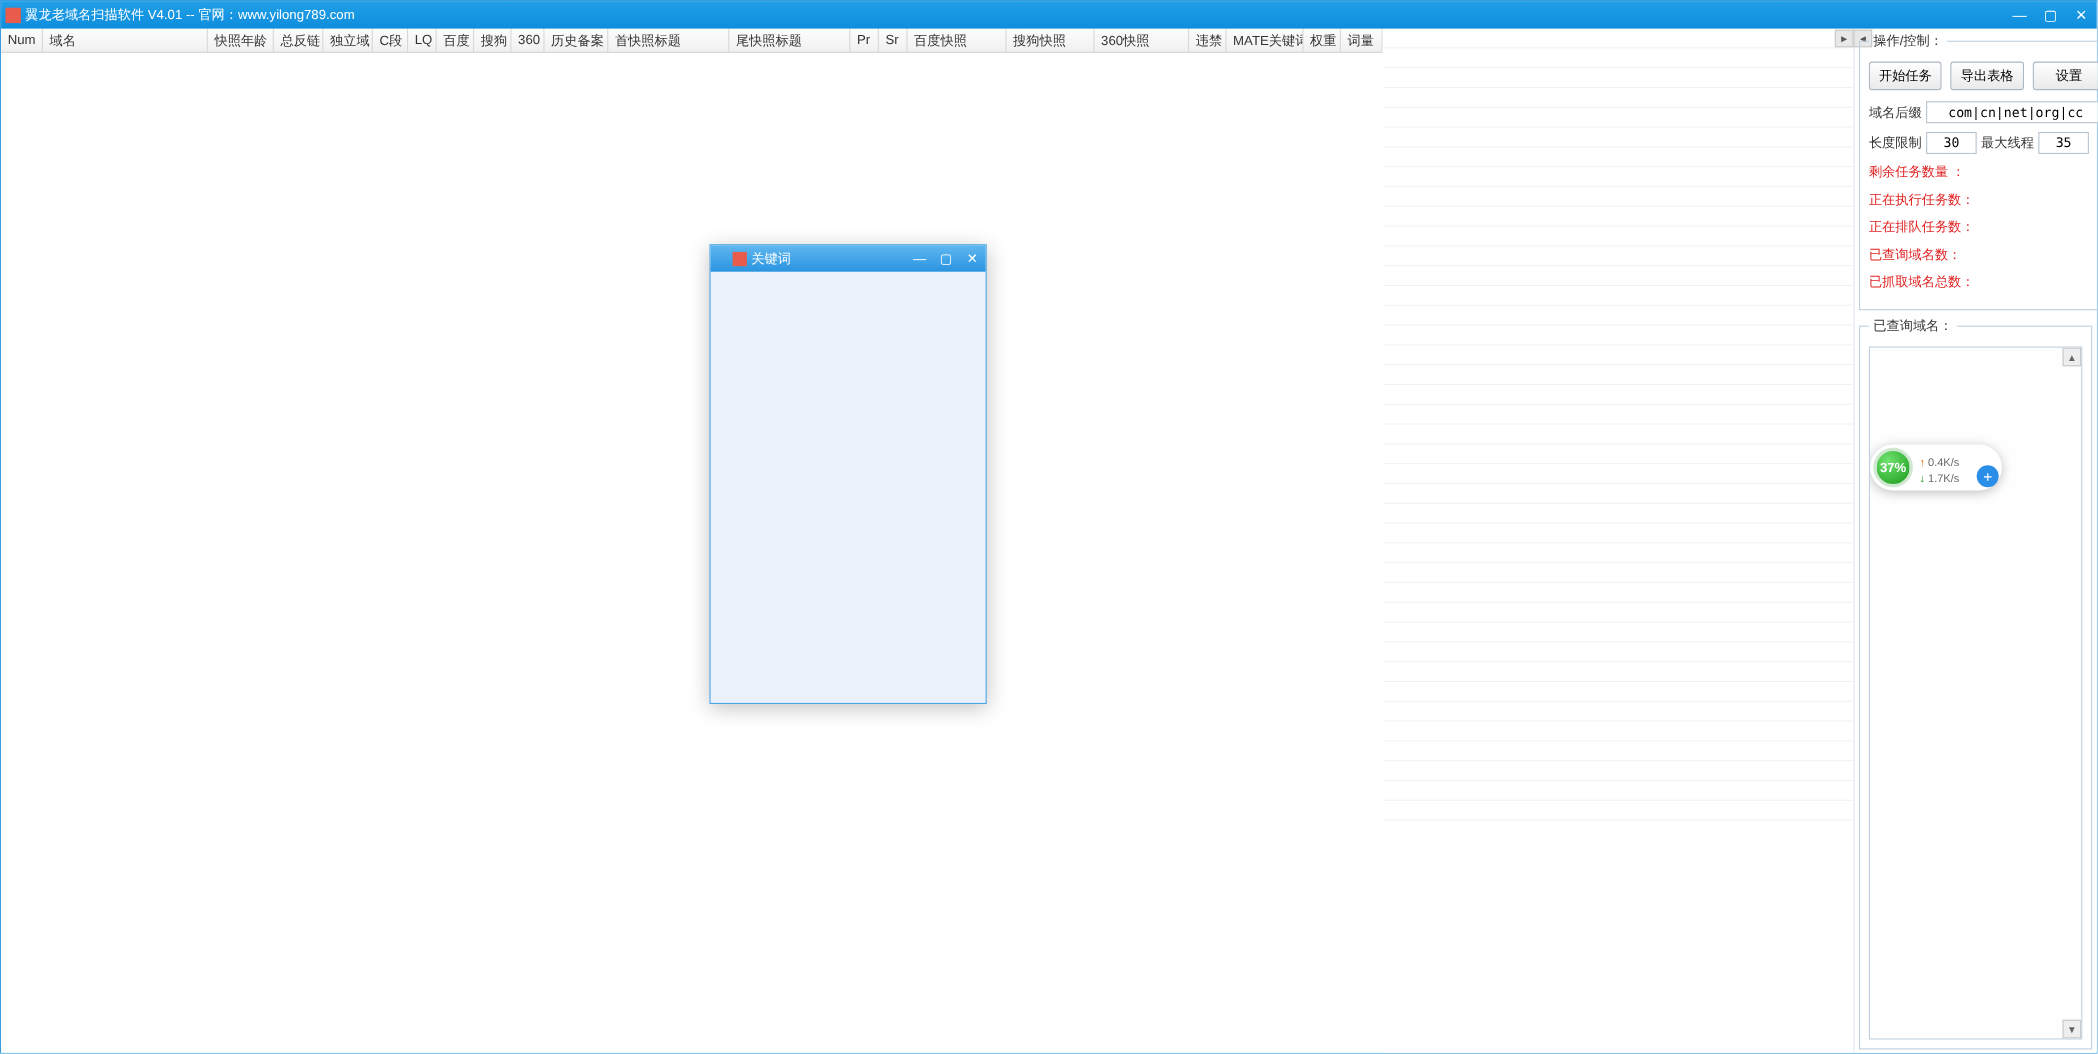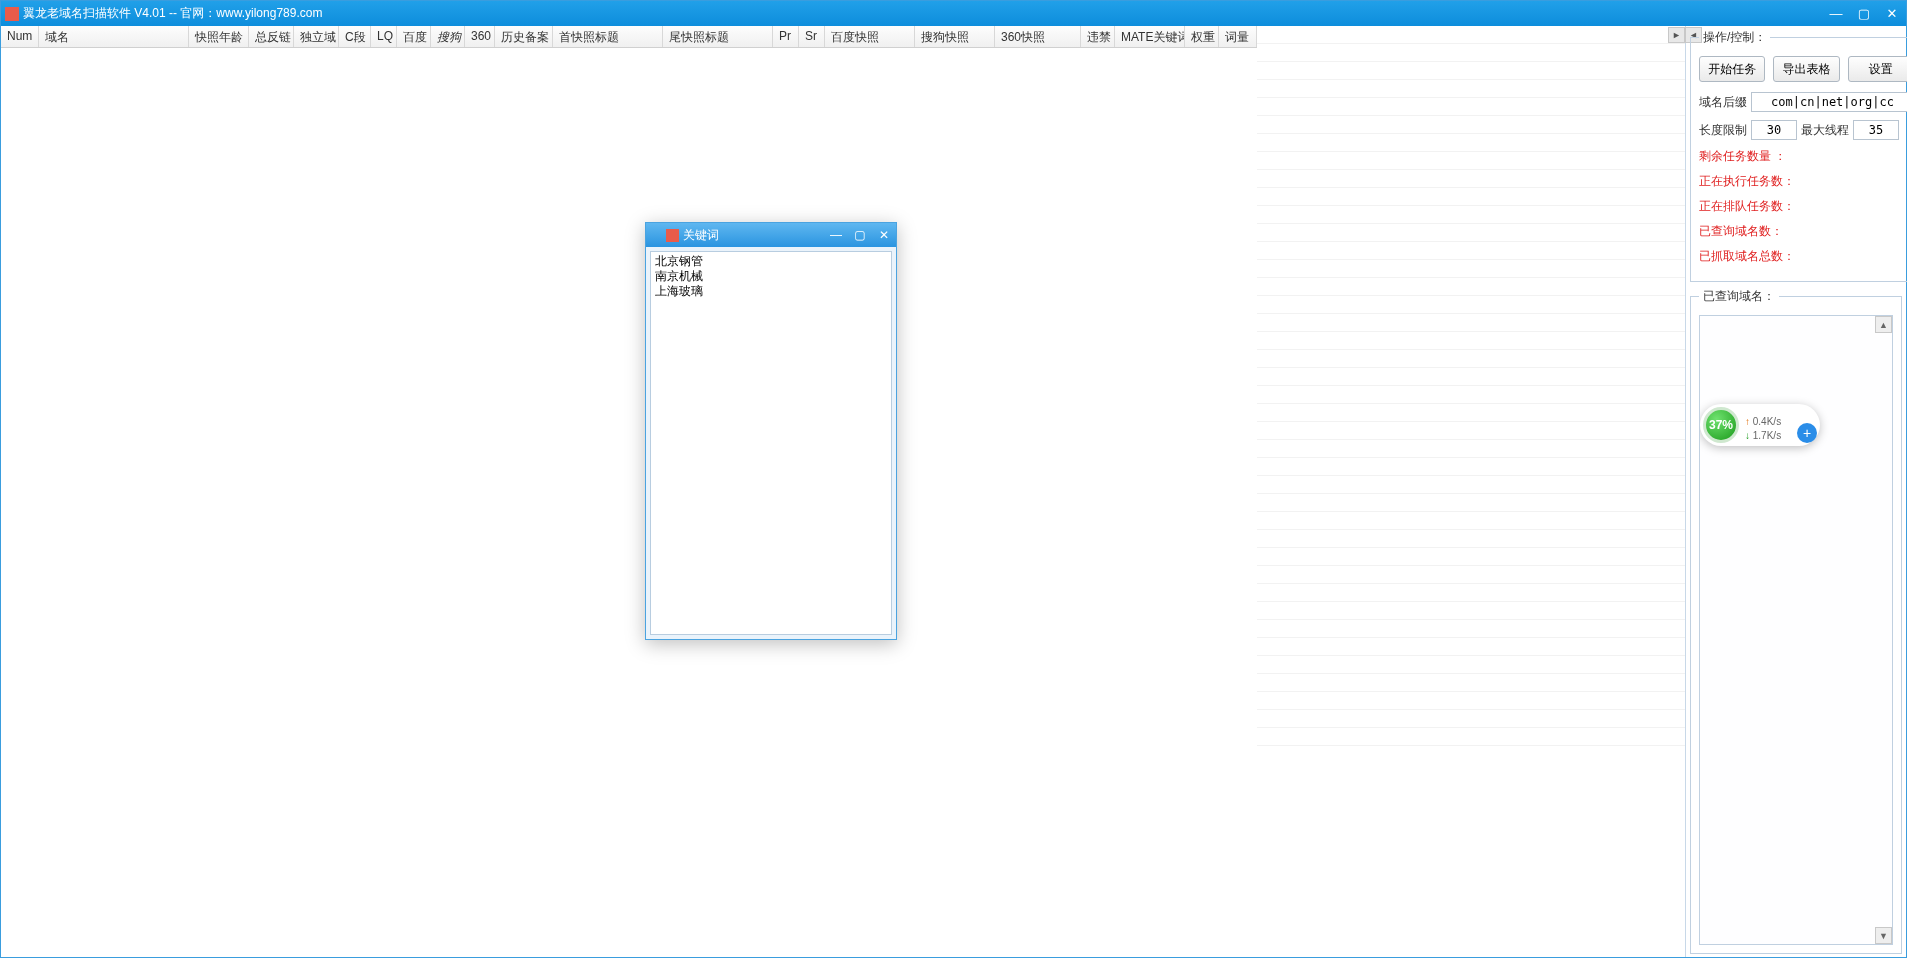--- a/index.html
+++ b/index.html
@@ -244,21 +244,21 @@
     <div class="table-pane">
       <div class="table-header" id="thead">
           <div class="th" style="width: 38px;">Num</div>
           <div class="th" style="width: 150px;">域名</div>
           <div class="th" style="width: 60px;">快照年龄</div>
           <div class="th" style="width: 45px;">总反链</div>
           <div class="th" style="width: 45px;">独立域</div>
           <div class="th" style="width: 32px;">C段</div>
           <div class="th" style="width: 26px;">LQ</div>
           <div class="th" style="width: 34px;">百度</div>
-          <div class="th" style="width: 34px; font-style: italic;">搜狗</div>
+          <div class="th" style="width: 34px;">搜狗</div>
           <div class="th" style="width: 30px;">360</div>
           <div class="th" style="width: 58px;">历史备案</div>
           <div class="th" style="width: 110px;">首快照标题</div>
           <div class="th" style="width: 110px;">尾快照标题</div>
           <div class="th" style="width: 26px;">Pr</div>
           <div class="th" style="width: 26px;">Sr</div>
           <div class="th" style="width: 90px;">百度快照</div>
           <div class="th" style="width: 80px;">搜狗快照</div>
           <div class="th" style="width: 86px;">360快照</div>
           <div class="th" style="width: 34px;">违禁</div>
@@ -367,16 +367,13 @@
 <div class="dialog">
   <div class="dlg-title">
     <span class="appicon"></span>
     <span>关键词</span>
     <div class="dlg-controls">
       <div class="dbtn">—</div>
       <div class="dbtn">▢</div>
       <div class="dbtn">✕</div>
     </div>
   </div>
-  <div class="dlg-body" id="dlg-body">北京钢管
-南京机械
-上海玻璃</div>
 </div>
 
 </body></html>

